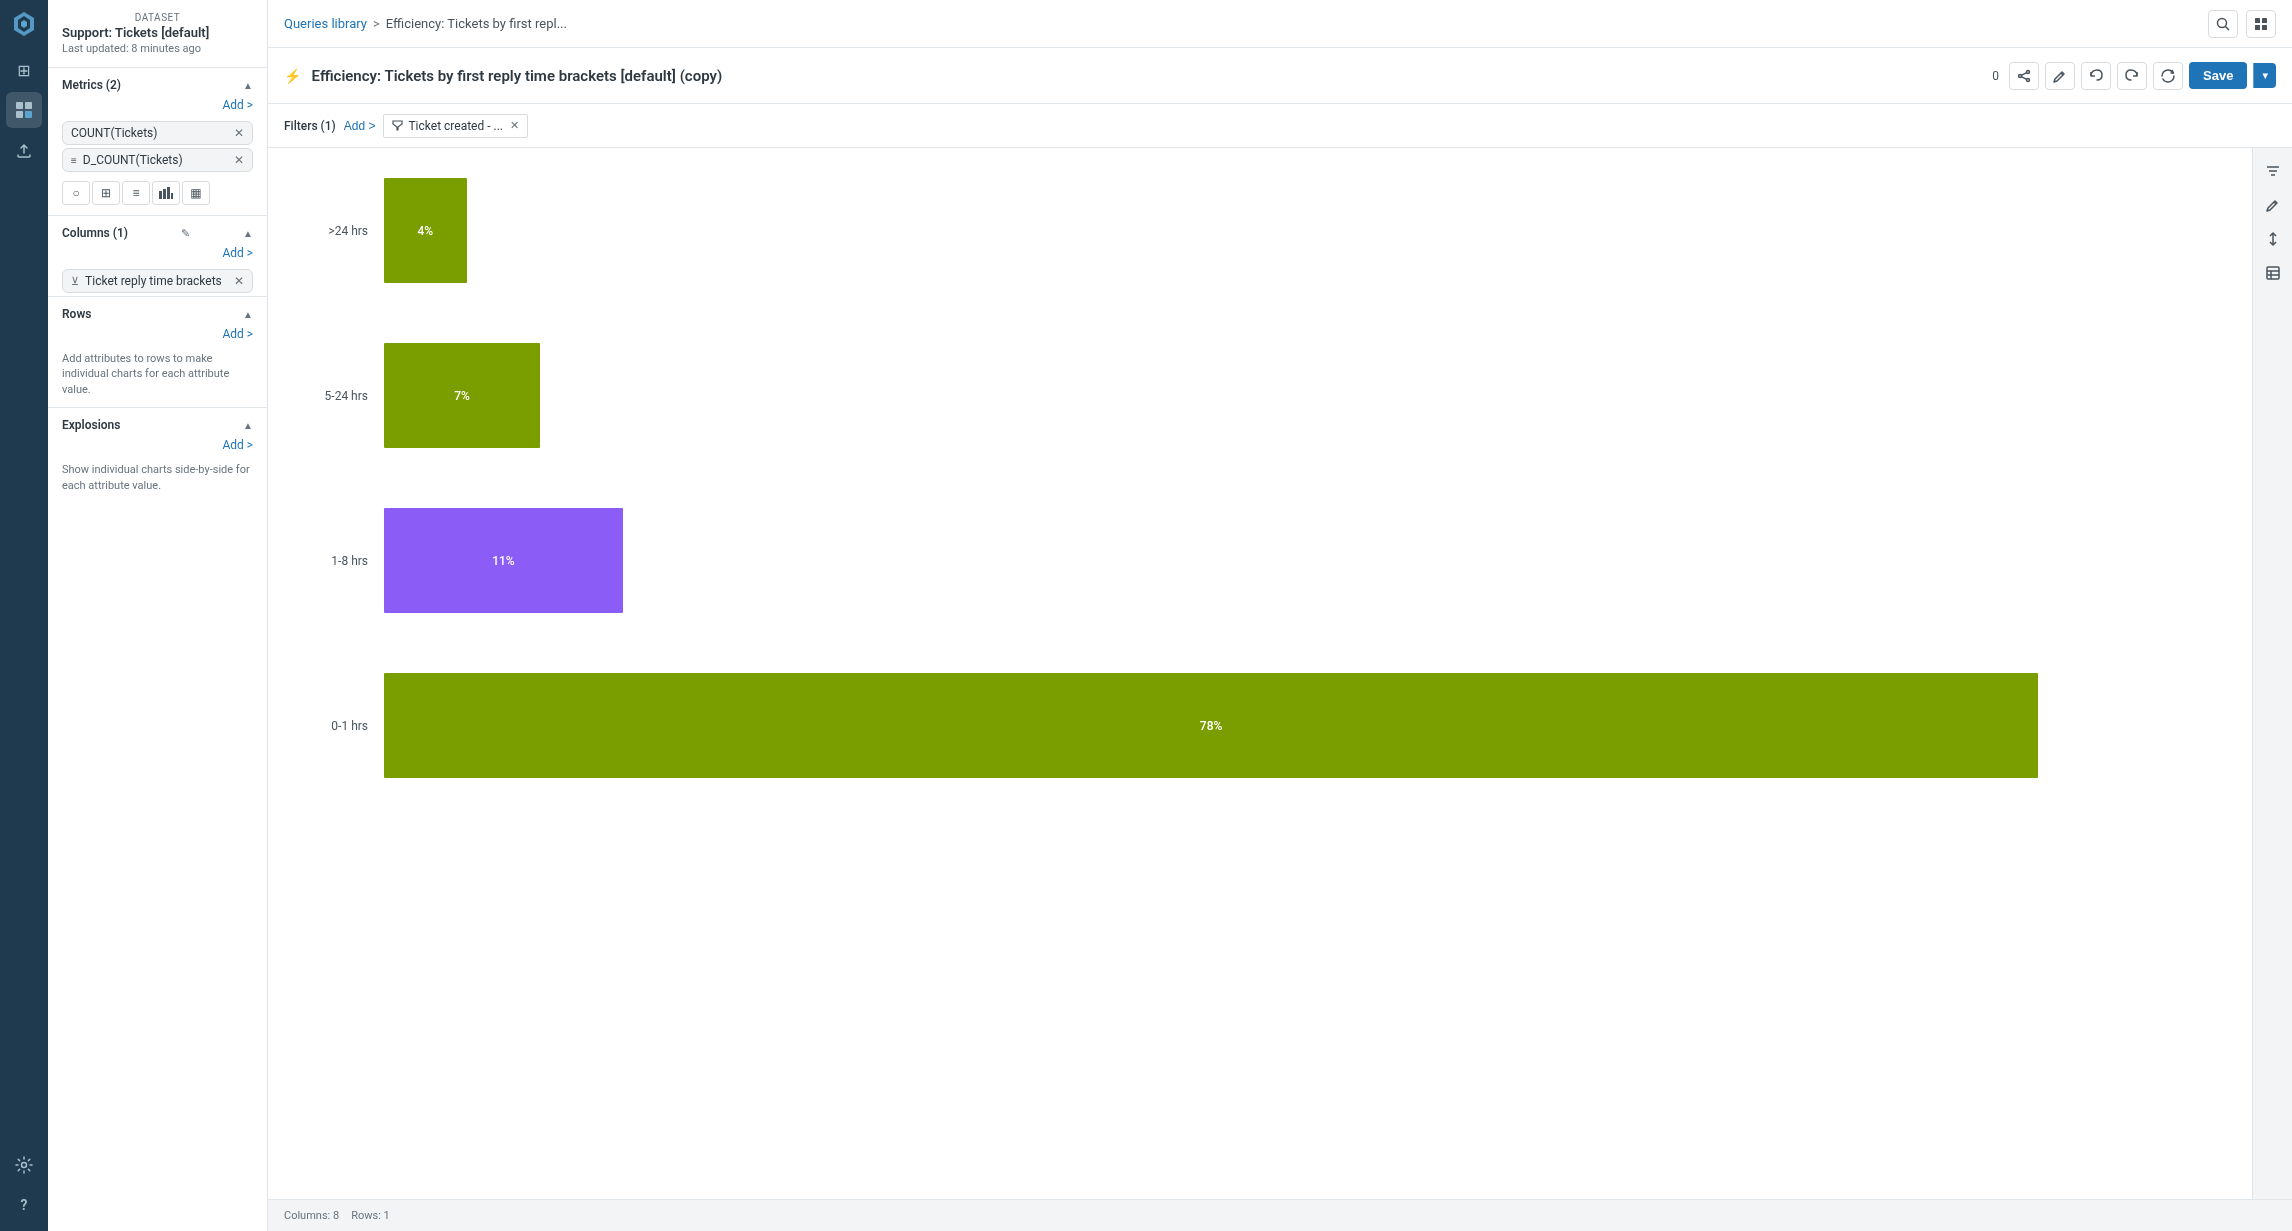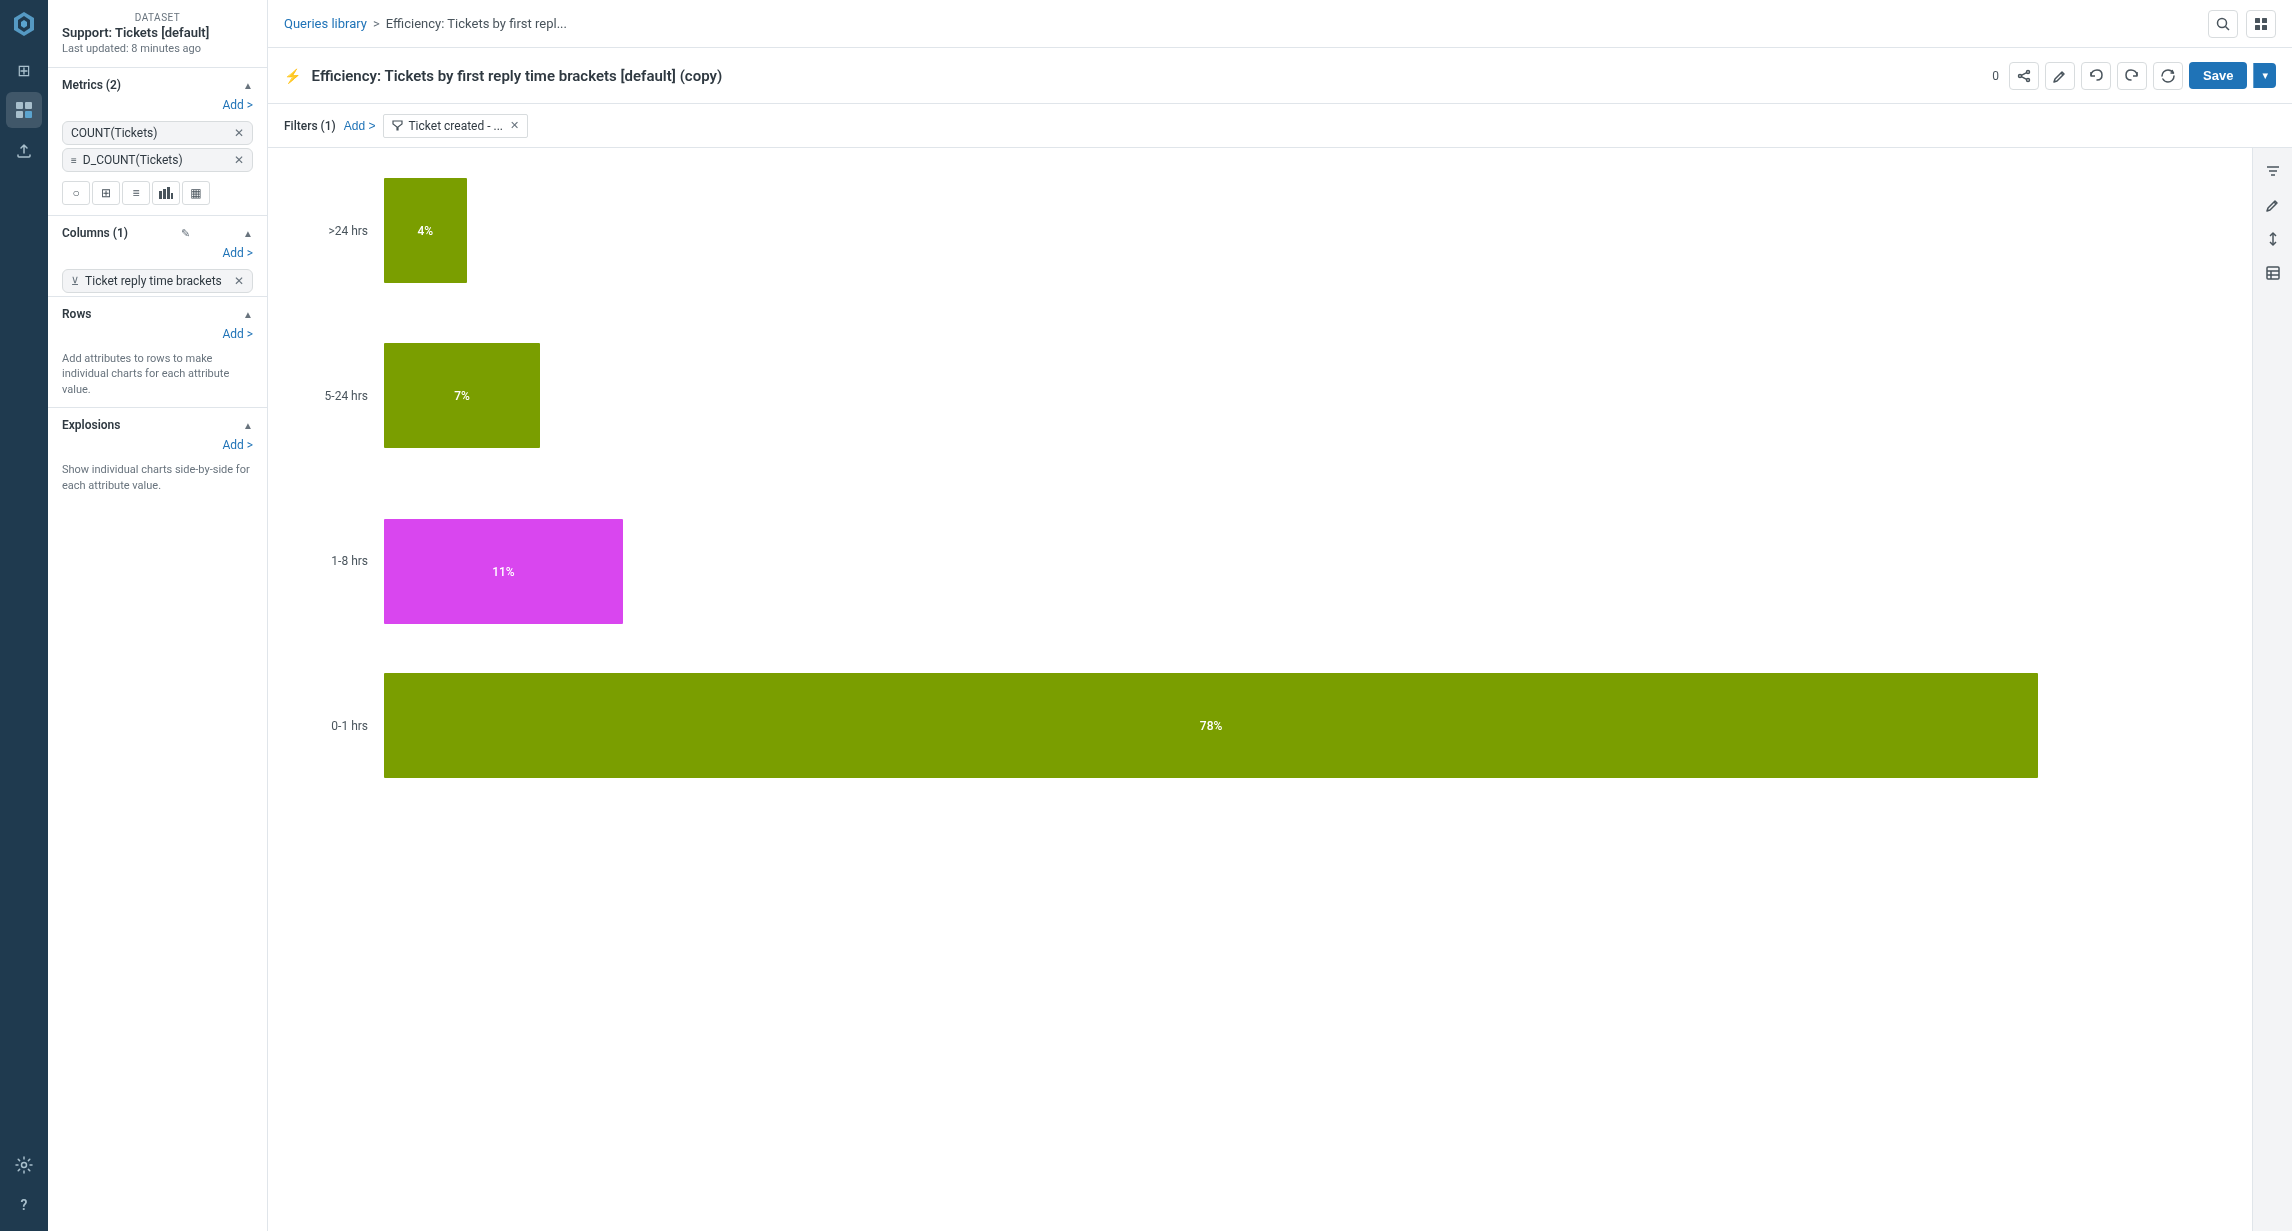--- a/index.html
+++ b/index.html
@@ -599,21 +599,21 @@
             <div class="bar-container" style="height:105px;">
               <div class="bar" style="width:8.5%; height:100%; background:#7a9e00;">
                 <span class="bar-pct">7%</span>
               </div>
             </div>
           </div>
 
           <div class="bar-row">
             <div class="bar-label">1-8 hrs</div>
             <div class="bar-container" style="height:105px;">
-              <div class="bar" style="width:13%; height:100%; background:#d946ef;margin-top:11px;">
+              <div class="bar" style="width:13%; height:100%; background:#8b5cf6;">
                 <span class="bar-pct">11%</span>
               </div>
             </div>
           </div>
 
           <div class="bar-row">
             <div class="bar-label">0-1 hrs</div>
             <div class="bar-container" style="height:105px;">
               <div class="bar" style="width:90%; height:100%; background:#7a9e00;">
                 <span class="bar-pct">78%</span>
@@ -649,14 +649,18 @@
           <svg width="16" height="16" viewBox="0 0 16 16" fill="none" stroke="#49545c" stroke-width="1.5">
             <rect x="2" y="2" width="12" height="12" rx="1"></rect>
             <line x1="2" y1="6" x2="14" y2="6"></line>
             <line x1="2" y1="10" x2="14" y2="10"></line>
             <line x1="6" y1="6" x2="6" y2="14"></line>
           </svg>
         </div>
       </div>
     </div>
 
+    <div class="status-bar">
+      <span class="status-text">Columns: 8</span>
+      <span class="status-text">Rows: 1</span>
+    </div>
   </div>
 </div>
 
 </body></html>

